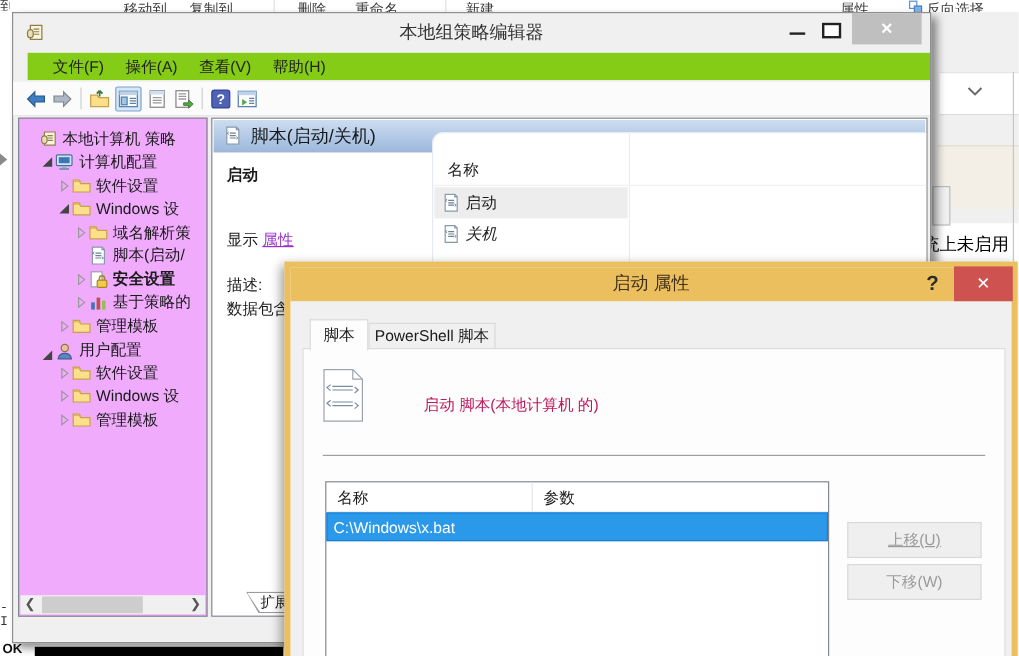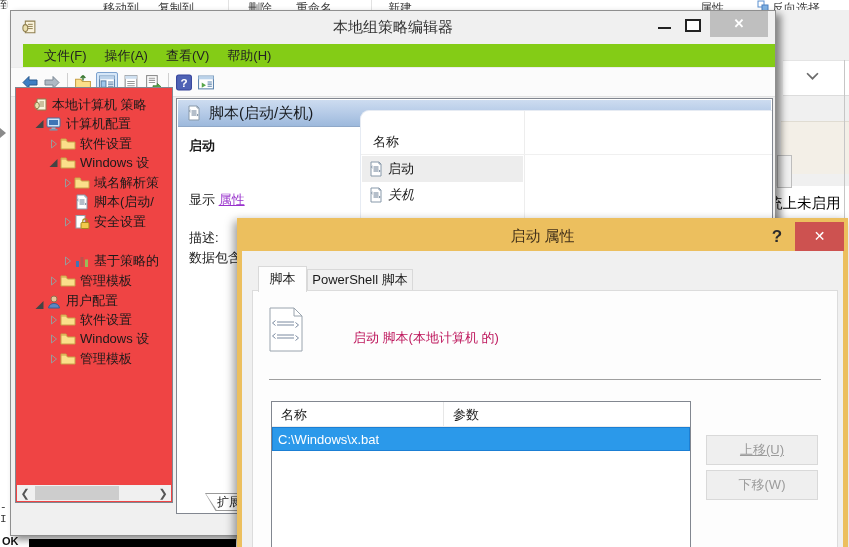--- a/index.html
+++ b/index.html
@@ -38,21 +38,21 @@
              text-align:center;line-height:26px;font-weight:bold}
   #gpe-menubar{left:12px;top:33px;right:0;height:23px;background:#84cc16;padding-left:12px;box-sizing:border-box}
   .menu-item{display:inline-block;padding:3px 9px 0 9px;font-size:13px;color:#222;height:20px}
   #gpe-toolbar{left:0;top:56px;right:0;height:30px;background:#fbfbfb;border-top:1px solid #ececec;
                border-bottom:1px solid #e3e3e3;display:flex;align-items:center;padding-left:8px;box-sizing:border-box}
   .tbicon{width:18px;height:17px;margin:0 2px;flex:none}
   .tbicon.hl{border:1px solid #7da2ce;background:#d6e7f8;border-radius:2px;padding:1px}
   .tbsep{width:1px;height:18px;background:#cfcfcf;margin:0 4px;flex:none}
 
   
-  #tree-pane{left:4px;top:76px;width:156px;height:414px;background:#ef4444;border:1px solid #828790;overflow:hidden}
+  #tree-pane{left:4px;top:87px;width:156px;height:414px;background:#f0abfc;border:1px solid #828790;overflow:hidden}
   #tree{position:absolute;left:0;top:7px;right:0}
   .tree-row{display:flex;align-items:center;height:19.5px;font-size:13px;white-space:nowrap}
   .tree-arrow{width:11px;height:10px;flex:none;margin-right:1px}
   .ticon{width:16px;height:16px;flex:none;margin-right:4px}
   #tree-hscroll{position:absolute;left:1px;right:1px;bottom:1px;height:16px;background:#f0f0f0}
   .scroll-arrow{position:absolute;top:0;width:16px;height:16px;font-size:11px;color:#555;text-align:center;line-height:16px}
   #tree-thumb{position:absolute;left:18px;top:1px;width:84px;height:14px;background:#cdcdcd}
 
   #result-pane{left:165px;top:87px;width:595px;height:414px;background:#fff;border:1px solid #828790;overflow:hidden}
   #blue-header{position:absolute;left:1px;top:1px;right:1px;height:26px;
@@ -292,36 +292,36 @@
           <span class="ticon">
             <svg viewBox="0 0 16 16">
               <path d="M3 1h8l2 2v12H3z" fill="#fff" stroke="#8899aa"></path>
               <path d="M11 1v2h2" fill="none" stroke="#8899aa"></path>
               <path d="M5.5 6h5M5.5 8h5M5.5 10h5" stroke="#6b7f95"></path>
               <path d="M4.6 5L3.3 6l1.3 1M10.9 9l1.3 1-1.3 1" stroke="#6b7f95" fill="none" stroke-width=".8"></path>
             </svg>
           </span>
           <span>脚本(启动/</span>
         </div>
-        <div class="tree-row" style="padding-left: 46px;">
+        <div class="tree-row" style="padding-left: 46px; font-weight: bold;">
           <span class="tree-arrow">
             <svg viewBox="0 0 10 10">
               <path d="M3 1l5 4-5 4z" fill="none" stroke="#9a9a9a"></path>
             </svg>
           </span>
           <span class="ticon">
             <svg viewBox="0 0 16 16">
               <rect x="2" y="1.5" width="9" height="12.5" fill="#fff" stroke="#98a2ac"></rect>
               <rect x="7" y="8.5" width="8" height="6" rx="1" fill="#f2c94c" stroke="#a8871f"></rect>
               <path d="M8.8 8.5V7a2.2 2.2 0 014.4 0v1.5" fill="none" stroke="#a8871f" stroke-width="1.2"></path>
             </svg>
           </span>
           <span>安全设置</span>
         </div>
-        <div class="tree-row" style="padding-left: 46px; margin-top: 20px;">
+        <div class="tree-row" style="padding-left: 46px;">
           <span class="tree-arrow">
             <svg viewBox="0 0 10 10">
               <path d="M3 1l5 4-5 4z" fill="none" stroke="#9a9a9a"></path>
             </svg>
           </span>
           <span class="ticon">
             <svg viewBox="0 0 16 16">
               <rect x="2" y="8" width="3" height="6" fill="#3f74b5"></rect>
               <rect x="6.5" y="4" width="3" height="10" fill="#c0504d"></rect>
               <rect x="11" y="6.5" width="3" height="7.5" fill="#9bbb59"></rect>

